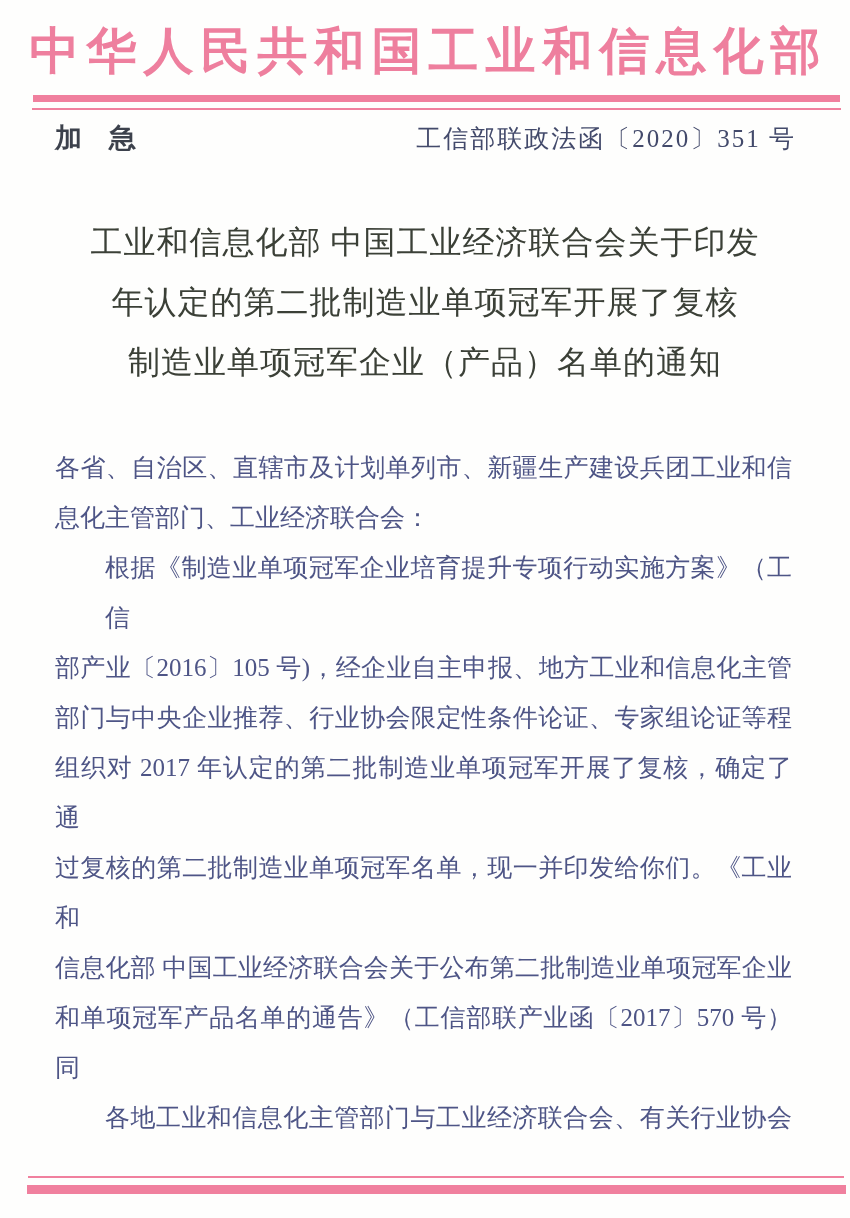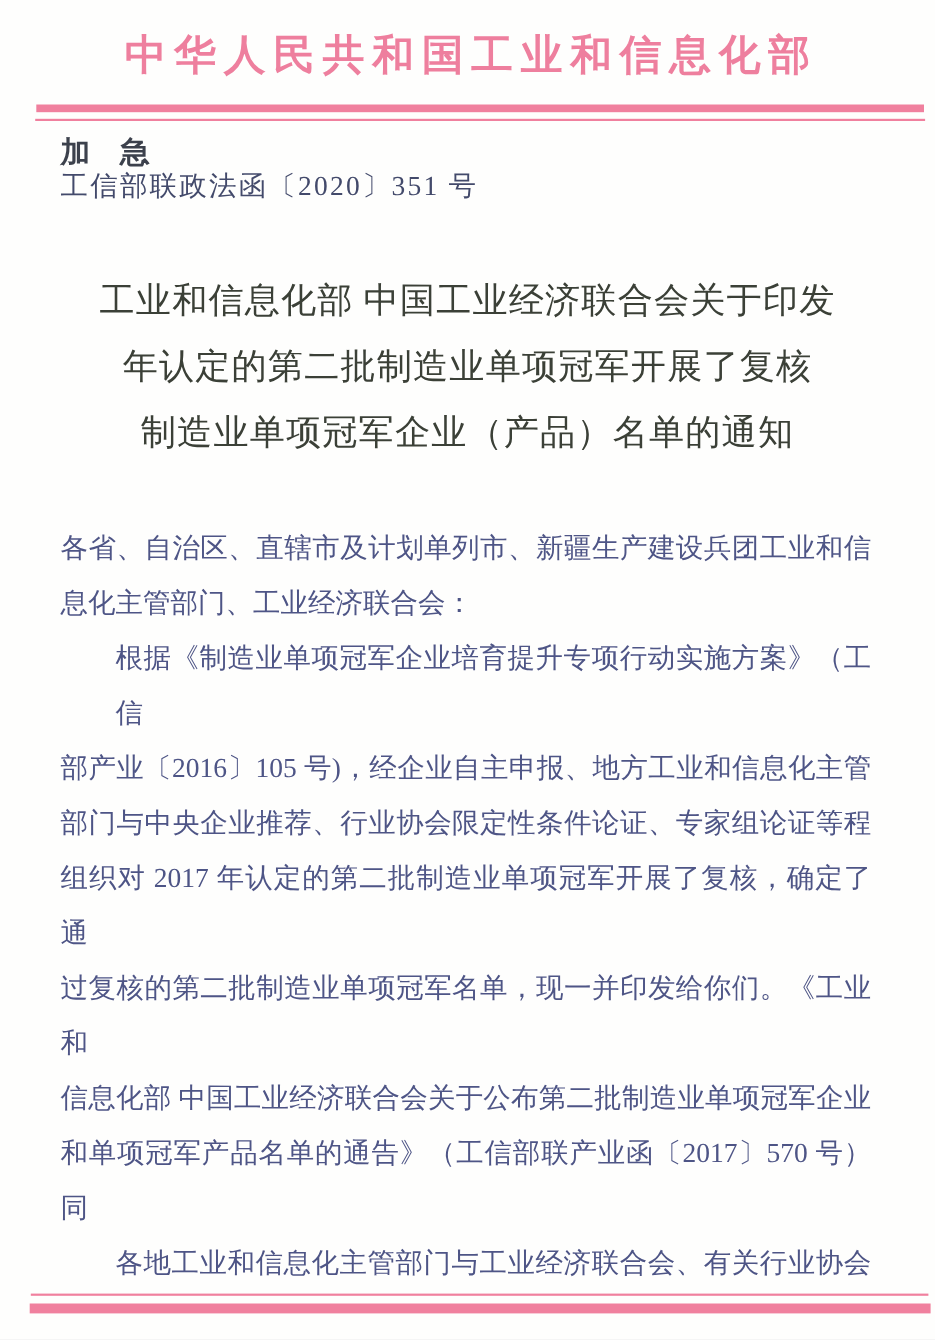--- a/index.html
+++ b/index.html
@@ -16,38 +16,37 @@
     position:relative;
     width:850px;height:1218px;
     margin:0 auto;
     background:var(--page-background);
     overflow:hidden;
     font-family:"Liberation Serif","DejaVu Serif",serif;
   }
   .masthead{
     margin-top:22px;
     text-align:center;
-    font-size:38px;
+    font-size:50px;
     font-weight:bold;
     line-height:58px;
     letter-spacing:7px;
     padding-left:7px;
     color:var(--masthead-pink);
     white-space:nowrap;
   }
   .rule{background:var(--rule-pink);}
   .rule-thick{margin:15px 10px 0 33px;height:7px;}
   .rule-thin{margin:6px 9px 0 32px;height:2px;}
   .meta{
     display:flex;
     justify-content:space-between;
     align-items:baseline;
     margin:12px 54px 0 55px;
     line-height:32px;
-    flex-direction:column;
   }
   .urgent{
     font-family:"Liberation Sans","DejaVu Sans",sans-serif;
     font-weight:bold;
     font-size:27px;
     color:var(--urgency-text);
   }
   .docnum{
     font-size:25px;
     letter-spacing:2px;

